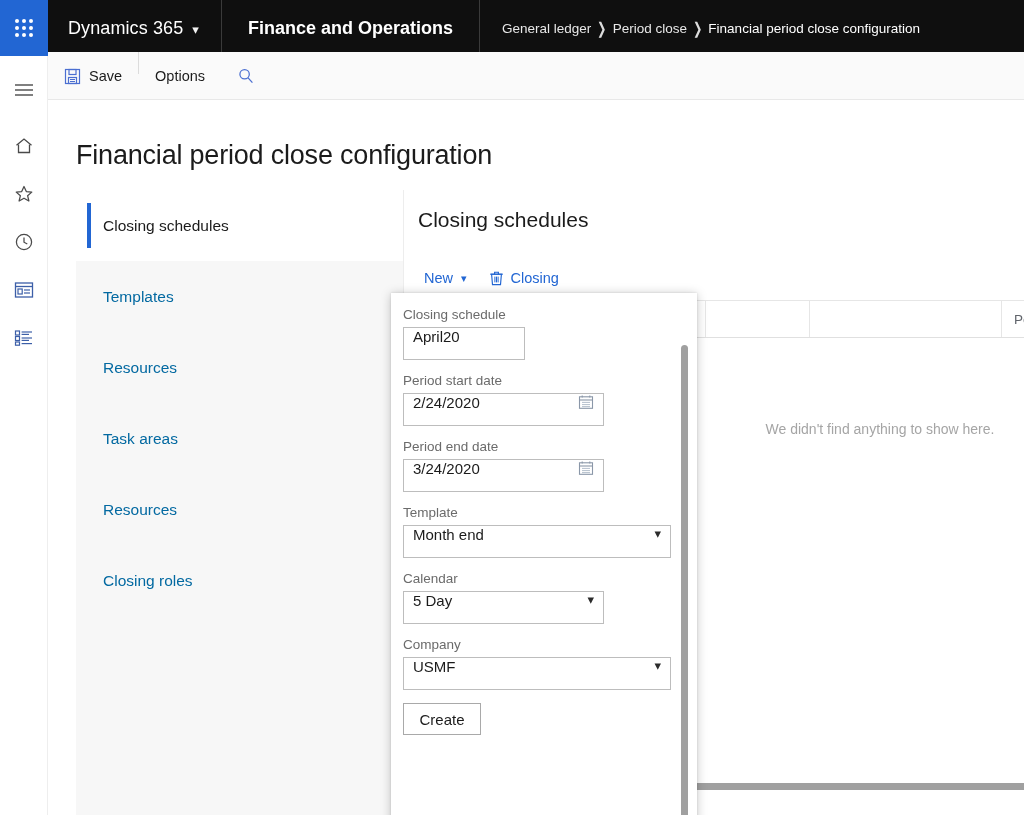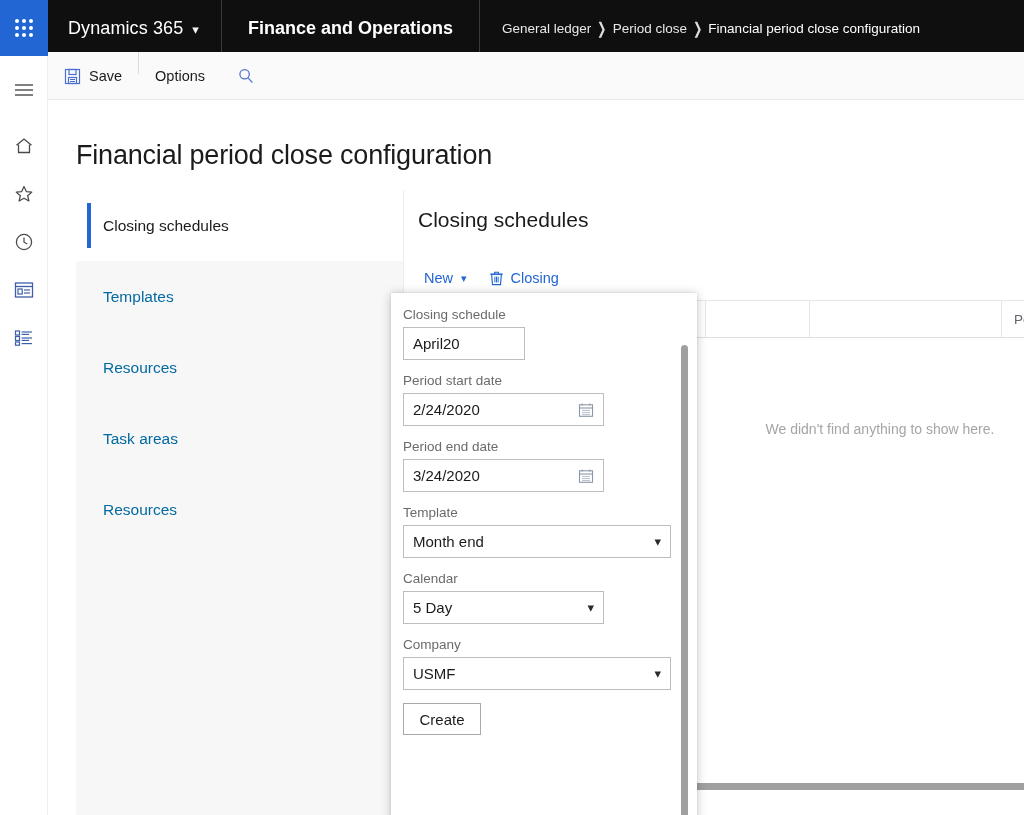--- a/index.html
+++ b/index.html
@@ -167,21 +167,21 @@
     box-shadow: 0 1px 10px rgba(0,0,0,.22), 0 0 2px rgba(0,0,0,.12);
     overflow: hidden; z-index: 30;
   }
   .flyout-inner { padding: 14px 22px 0 12px; }
   .field { margin-bottom: 13px; }
   .field-label {
     font-size: 13.5px; color: #6b6b6b; margin-bottom: 5px; display:block;
   }
   .inp {
     height: 33px; border: 1px solid #bdbdbd; background: #fff;
-    display: flex; align-items: center; padding: 0 9px;
+    display: flex; align-items: flex-start; padding: 0 9px;
     font-size: 15px; color: #1b1b1b; position: relative;
   }
   .inp.w-short { width: 122px; }
   .inp.w-med   { width: 201px; }
   .inp.w-full  { width: 268px; }
   .inp .val { flex: 1 1 auto; white-space: nowrap; overflow: hidden; }
   .inp .adorn { display:flex; align-items:center; color: #7e8a9a; }
   .inp .caret { color: #2b2b2b; font-size: 13px; }
   .btn-create {
     margin-top: 3px; width: 78px; height: 32px;
@@ -350,20 +350,23 @@
           <span>Templates</span>
         </div>
         <div class="nav-item">
           <span>Resources</span>
         </div>
         <div class="nav-item">
           <span>Task areas</span>
         </div>
         <div class="nav-item">
           <span>Resources</span>
+        </div>
+        <div class="nav-item">
+          <span>Closing roles</span>
         </div>
       </div>
 
       <div class="detail">
 
         <div class="detail-title">Closing schedules</div>
 
         <div class="grid-toolbar">
           <div class="gt-btn">
             <span>New</span>

